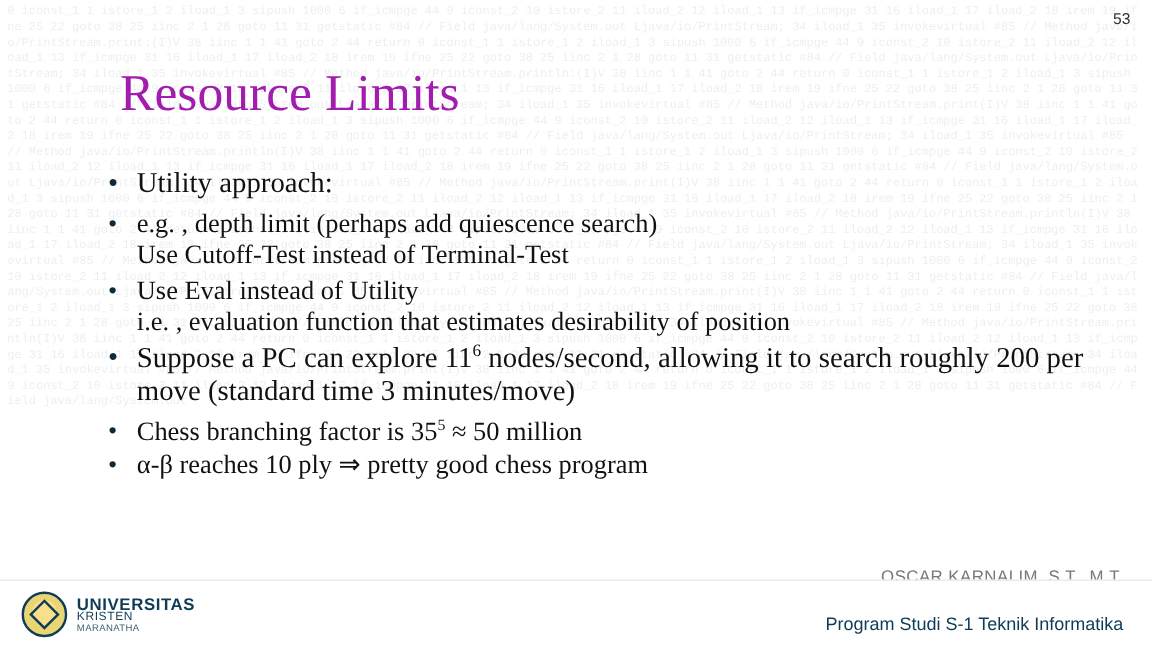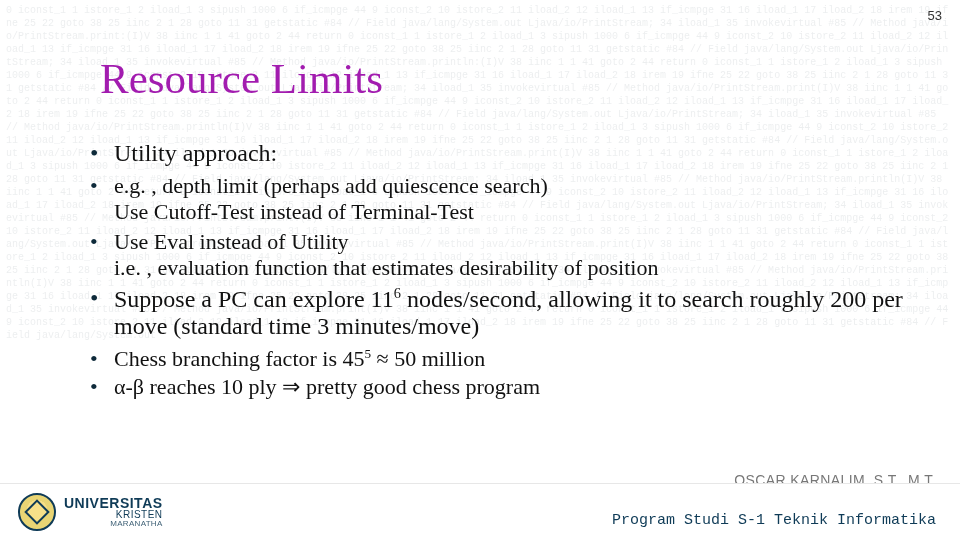--- a/index.html
+++ b/index.html
@@ -95,21 +95,20 @@
     background: #ffffff;
     border-top: 1px solid #e7e7e7;
     display: flex;
     align-items: center;
     z-index: 2;
   }
   .logo {
     display: flex;
     align-items: center;
     margin-left: 18px;
-    text-align: right;
   }
   .logo-badge {
     width: 34px;
     height: 34px;
     border-radius: 50%;
     border: 2px solid #0f3b57;
     background: radial-gradient(circle at 50% 45%, #f7e089 0 40%, #e9d574 41% 100%);
     position: relative;
     flex-shrink: 0;
   }
@@ -139,21 +138,21 @@
     color: #777;
     letter-spacing: 0.4px;
     z-index: 2;
   }
   .program {
     position: absolute;
     right: 24px;
     bottom: 10px;
     text-align: right;
     z-index: 2;
-    font-family: Liberation Mono, monospace;
+    font-family: Liberation Sans, sans-serif;
     line-height: 1.2;
   }
   .program .p1 { font-size: 15px; color: #0f3b57; }
   .program .p2 { font-size: 12px; color: #4c89b4; }
 </style>
 </head>
 <body>
 
 <div class="slide">
   <div class="bgcode">0 iconst_1 1 istore_1 2 iload_1 3 sipush 1000 6 if_icmpge 44 9 iconst_2 10 istore_2 11 iload_2 12 iload_1 13 if_icmpge 31 16 iload_1 17 iload_2 18 irem 19 ifne 25 22 goto 38 25 iinc 2 1 28 goto 11 31 getstatic #84 // Field java/lang/System.out Ljava/io/PrintStream; 34 iload_1 35 invokevirtual #85 // Method java/io/PrintStream.print:(I)V 38 iinc 1 1 41 goto 2 44 return 0 iconst_1 1 istore_1 2 iload_1 3 sipush 1000 6 if_icmpge 44 9 iconst_2 10 istore_2 11 iload_2 12 iload_1 13 if_icmpge 31 16 iload_1 17 iload_2 18 irem 19 ifne 25 22 goto 38 25 iinc 2 1 28 goto 11 31 getstatic #84 // Field java/lang/System.out Ljava/io/PrintStream; 34 iload_1 35 invokevirtual #85 // Method java/io/PrintStream.println:(I)V 38 iinc 1 1 41 goto 2 44 return 0 iconst_1 1 istore_1 2 iload_1 3 sipush 1000 6 if_icmpge 44 9 iconst_2 10 istore_2 11 iload_2 12 iload_1 13 if_icmpge 31 16 iload_1 17 iload_2 18 irem 19 ifne 25 22 goto 38 25 iinc 2 1 28 goto 11 31 getstatic #84 // Field java/lang/System.out Ljava/io/PrintStream; 34 iload_1 35 invokevirtual #85 // Method java/io/PrintStream.print(I)V 38 iinc 1 1 41 goto 2 44 return 0 iconst_1 1 istore_1 2 iload_1 3 sipush 1000 6 if_icmpge 44 9 iconst_2 10 istore_2 11 iload_2 12 iload_1 13 if_icmpge 31 16 iload_1 17 iload_2 18 irem 19 ifne 25 22 goto 38 25 iinc 2 1 28 goto 11 31 getstatic #84 // Field java/lang/System.out Ljava/io/PrintStream; 34 iload_1 35 invokevirtual #85 // Method java/io/PrintStream.println(I)V 38 iinc 1 1 41 goto 2 44 return 0 iconst_1 1 istore_1 2 iload_1 3 sipush 1000 6 if_icmpge 44 9 iconst_2 10 istore_2 11 iload_2 12 iload_1 13 if_icmpge 31 16 iload_1 17 iload_2 18 irem 19 ifne 25 22 goto 38 25 iinc 2 1 28 goto 11 31 getstatic #84 // Field java/lang/System.out Ljava/io/PrintStream; 34 iload_1 35 invokevirtual #85 // Method java/io/PrintStream.print(I)V 38 iinc 1 1 41 goto 2 44 return 0 iconst_1 1 istore_1 2 iload_1 3 sipush 1000 6 if_icmpge 44 9 iconst_2 10 istore_2 11 iload_2 12 iload_1 13 if_icmpge 31 16 iload_1 17 iload_2 18 irem 19 ifne 25 22 goto 38 25 iinc 2 1 28 goto 11 31 getstatic #84 // Field java/lang/System.out Ljava/io/PrintStream; 34 iload_1 35 invokevirtual #85 // Method java/io/PrintStream.println(I)V 38 iinc 1 1 41 goto 2 44 return 0 iconst_1 1 istore_1 2 iload_1 3 sipush 1000 6 if_icmpge 44 9 iconst_2 10 istore_2 11 iload_2 12 iload_1 13 if_icmpge 31 16 iload_1 17 iload_2 18 irem 19 ifne 25 22 goto 38 25 iinc 2 1 28 goto 11 31 getstatic #84 // Field java/lang/System.out Ljava/io/PrintStream; 34 iload_1 35 invokevirtual #85 // Method java/io/PrintStream.print:(I)V 38 iinc 1 1 41 goto 2 44 return 0 iconst_1 1 istore_1 2 iload_1 3 sipush 1000 6 if_icmpge 44 9 iconst_2 10 istore_2 11 iload_2 12 iload_1 13 if_icmpge 31 16 iload_1 17 iload_2 18 irem 19 ifne 25 22 goto 38 25 iinc 2 1 28 goto 11 31 getstatic #84 // Field java/lang/System.out Ljava/io/PrintStream; 34 iload_1 35 invokevirtual #85 // Method java/io/PrintStream.print(I)V 38 iinc 1 1 41 goto 2 44 return 0 iconst_1 1 istore_1 2 iload_1 3 sipush 1000 6 if_icmpge 44 9 iconst_2 10 istore_2 11 iload_2 12 iload_1 13 if_icmpge 31 16 iload_1 17 iload_2 18 irem 19 ifne 25 22 goto 38 25 iinc 2 1 28 goto 11 31 getstatic #84 // Field java/lang/System.out Ljava/io/PrintStream; 34 iload_1 35 invokevirtual #85 // Method java/io/PrintStream.println(I)V 38 iinc 1 1 41 goto 2 44 return 0 iconst_1 1 istore_1 2 iload_1 3 sipush 1000 6 if_icmpge 44 9 iconst_2 10 istore_2 11 iload_2 12 iload_1 13 if_icmpge 31 16 iload_1 17 iload_2 18 irem 19 ifne 25 22 goto 38 25 iinc 2 1 28 goto 11 31 getstatic #84 // Field java/lang/System.out Ljava/io/PrintStream; 34 iload_1 35 invokevirtual #85 // Method java/io/PrintStream.print(I)V 38 iinc 1 1 41 goto 2 44 return 0 iconst_1 1 istore_1 2 iload_1 3 sipush 1000 6 if_icmpge 44 9 iconst_2 10 istore_2 11 iload_2 12 iload_1 13 if_icmpge 31 16 iload_1 17 iload_2 18 irem 19 ifne 25 22 goto 38 25 iinc 2 1 28 goto 11 31 getstatic #84 // Field java/lang/System.out</div>
@@ -192,21 +191,21 @@
           <span class="b1-bullet">•</span>
           <span class="b1-text">
             <span>Suppose a PC can explore 11</span><sup>6</sup><span> nodes/second, allowing it to search roughly 200 per move (standard time 3 minutes/move)</span>
           </span>
         </li>
         <li>
           <ul class="b3">
             <li class="b3-item">
               <span class="b3-bullet">•</span>
               <span class="b3-text">
-                <span>Chess branching factor is 45</span><sup>5</sup><span> ≈ 50 million</span>
+                <span>Chess branching factor is 35</span><sup>5</sup><span> ≈ 50 million</span>
               </span>
             </li>
             <li class="b3-item">
               <span class="b3-bullet">•</span>
               <span class="b3-text">α-β reaches 10 ply ⇒ pretty good chess program</span>
             </li>
           </ul>
         </li>
       </ul>
     </div>

